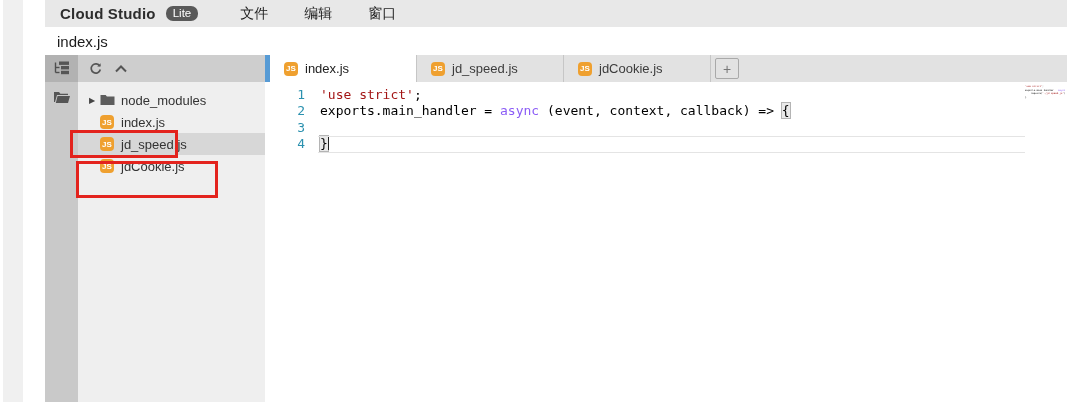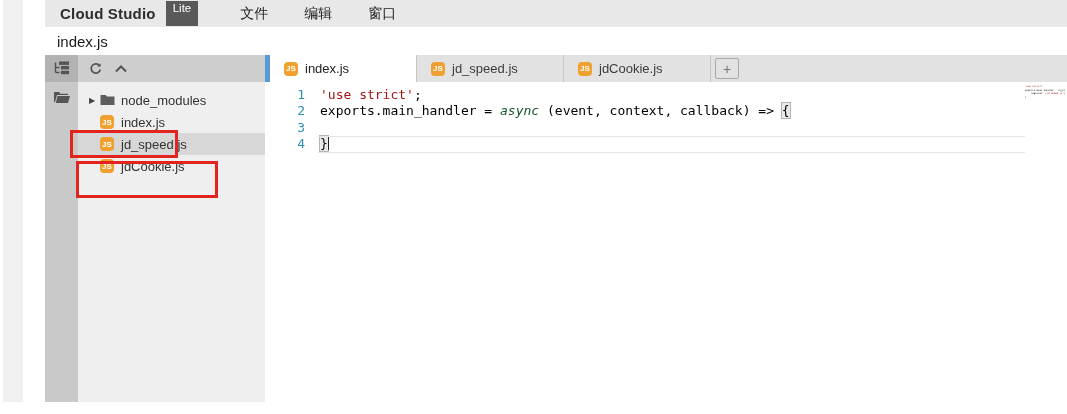--- a/index.html
+++ b/index.html
@@ -9,22 +9,22 @@
   
   .left-strip { position:absolute; left:3px; top:0; width:20px; height:414px; background:#f0f0f0; }
 
   
   .app { position:absolute; left:45px; top:0; right:0; bottom:0; }
 
   
   .topbar { position:absolute; left:0; right:0; top:0; height:27px; background:#e8e8e8;
             display:flex; align-items:center; }
   .brand { font-size:15px; font-weight:bold; color:#2d2d2d; margin-left:15px; letter-spacing:.2px; }
-  .badge { margin-left:10px; background:#595959; color:#fff; font-size:11.5px; padding:1px 7px 12px;
-           border-radius:0; }
+  .badge { margin-left:10px; background:#595959; color:#fff; font-size:11.5px; padding:1px 7px 2px;
+           border-radius:7px; }
   .menus { display:flex; gap:36px; margin-left:42px; }
   .menu-item { font-size:14px; color:#1e1e1e; cursor:default; }
 
   
   .titlebar { position:absolute; left:0; right:0; top:27px; height:28px; background:#fff;
               display:flex; align-items:center; }
   .titlebar .fname { font-size:15px; color:#1c1c1c; margin-left:12px; }
 
   
   .workspace { position:absolute; left:0; right:0; top:55px; bottom:0; }
@@ -70,21 +70,21 @@
   .editor { position:absolute; left:0; right:0; top:27px; bottom:0; background:#fff;
             font-family:"DejaVu Sans Mono", monospace; font-size:13px; padding-top:5px; }
   .code-line { position:relative; display:flex; height:16.4px; line-height:16.4px; white-space:pre; }
   .code-line .gutter { width:40px; text-align:right; color:#2b91af; flex:none; }
   .code-line .gap { width:15px; flex:none; }
   .code-line .content { position:relative; color:#000; }
   .code-line.current::after { content:""; position:absolute; left:53px; right:42px; top:0; bottom:0;
             border-top:1px solid #e4e4e4; border-bottom:1px solid #e4e4e4; pointer-events:none; }
   .tok-plain { color:#000; }
   .tok-string { color:#a31515; }
-  .tok-keyword { color:#14532d;font-style:italic; }
+  .tok-keyword { color:#8b5cf6; }
   .tok-bracket-match { border:1px solid #b4b4b4; background:#e9e9e9; margin:0 -1px; }
   .indent-guide { position:absolute; left:0.5px; top:0; bottom:0; width:1px; background:#d8d8d8; }
   .cursor { display:inline-block; width:1.5px; height:13px; background:#222; vertical-align:-2px; }
 
   
   .minimap { position:absolute; right:0; top:3px; width:42px; height:24px; overflow:hidden;
              font-family:"DejaVu Sans Mono", monospace; font-size:2.4px; line-height:3.6px; white-space:pre; }
   .minimap .tok-bracket-match { border:none; background:none; margin:0; }
 
   svg .st { fill:none; stroke:#4f4f4f; stroke-width:1.4; }

